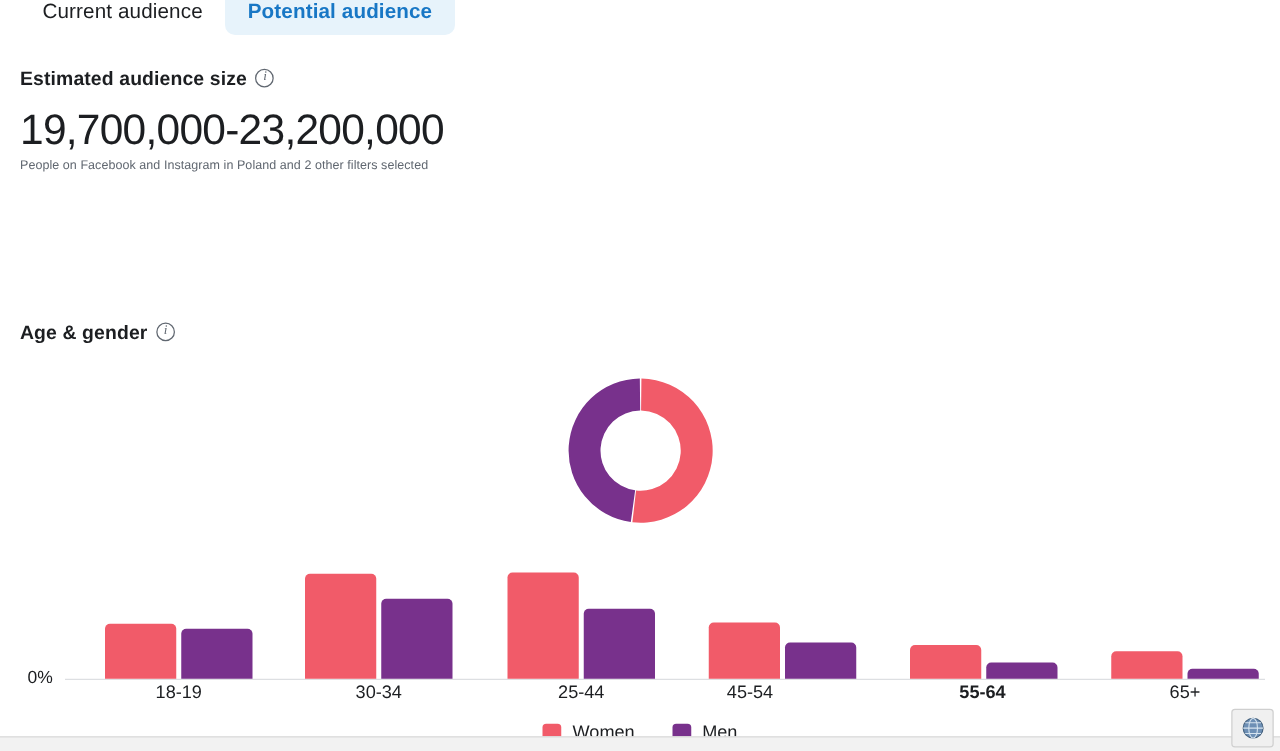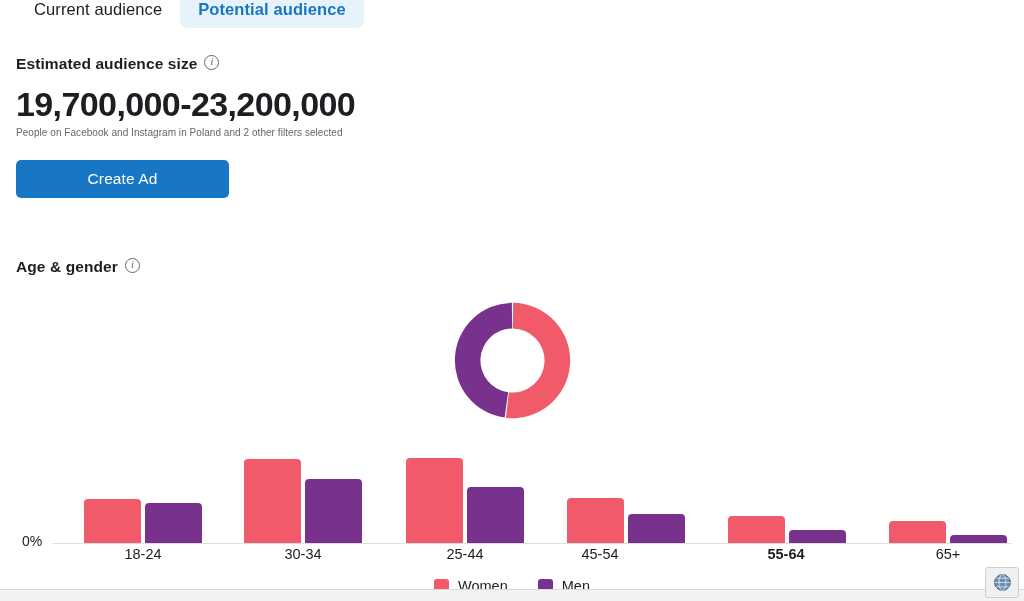--- a/index.html
+++ b/index.html
@@ -35,21 +35,21 @@
   .label-row{display:flex;align-items:flex-start;gap:7px;}
   .label-strong{font-size:15.5px;font-weight:bold;color:#1c1e21;letter-spacing:.1px;}
   .info-icon{
     width:15px;height:15px;border:1.3px solid #606770;border-radius:50%;
     display:inline-flex;align-items:center;justify-content:center;
     font-size:10.5px;color:#606770;font-style:italic;
     font-family:"Liberation Serif",serif;line-height:1;
     box-sizing:border-box;
   }
   .bignum{
-    font-size:34px;font-weight:bold;color:#1c1e21;
+    font-size:34px;font-weight:normal;color:#1c1e21;
     letter-spacing:-0.6px;line-height:1.15;
     margin-top:12px;
   }
   .subnote{font-size:10px;color:#606770;margin-top:3px;letter-spacing:.05px;}
   
   .create-btn{
     margin-top:22px;
     width:213px;height:38px;
     background:#1877c5;
     border:none;border-radius:5px;
@@ -111,21 +111,20 @@
   <div class="tab active">Potential audience</div>
 </div>
 
 <div class="section" style="top:55px;">
   <div class="label-row">
     <span class="label-strong">Estimated audience size</span>
     <span class="info-icon">i</span>
   </div>
   <div class="bignum">19,700,000-23,200,000</div>
   <div class="subnote">People on Facebook and Instagram in Poland and 2 other filters selected</div>
-  <button class="create-btn">Create Ad</button>
 </div>
 
 <div class="section" style="top:258px;">
   <div class="label-row">
     <span class="label-strong">Age &amp; gender</span>
     <span class="info-icon">i</span>
   </div>
 </div>
 
 <div class="chart-wrap">
@@ -162,21 +161,21 @@
           <div class="bar men" style="height: 13px; background: rgb(120, 49, 140);"></div>
         </div>
         <div class="group" style="left: 889px;">
           <div class="bar women" style="height: 22px; background: rgb(241, 91, 105);"></div>
           <div class="bar men" style="height: 8px; background: rgb(120, 49, 140);"></div>
         </div>
       </div>
   </div>
 
   <div class="cat-labels" id="cat-labels">
-      <div class="cat" style="left: 143px;">18-24</div>
+      <div class="cat" style="left: 143px;">18-19</div>
       <div class="cat" style="left: 303px;">30-34</div>
       <div class="cat" style="left: 465px;">25-44</div>
       <div class="cat" style="left: 600px;">45-54</div>
       <div class="cat" style="left: 786px; font-weight: bold;">55-64</div>
       <div class="cat" style="left: 948px;">65+</div>
     </div>
 </div>
 
 <div class="legend">
   <div class="legend-item">

